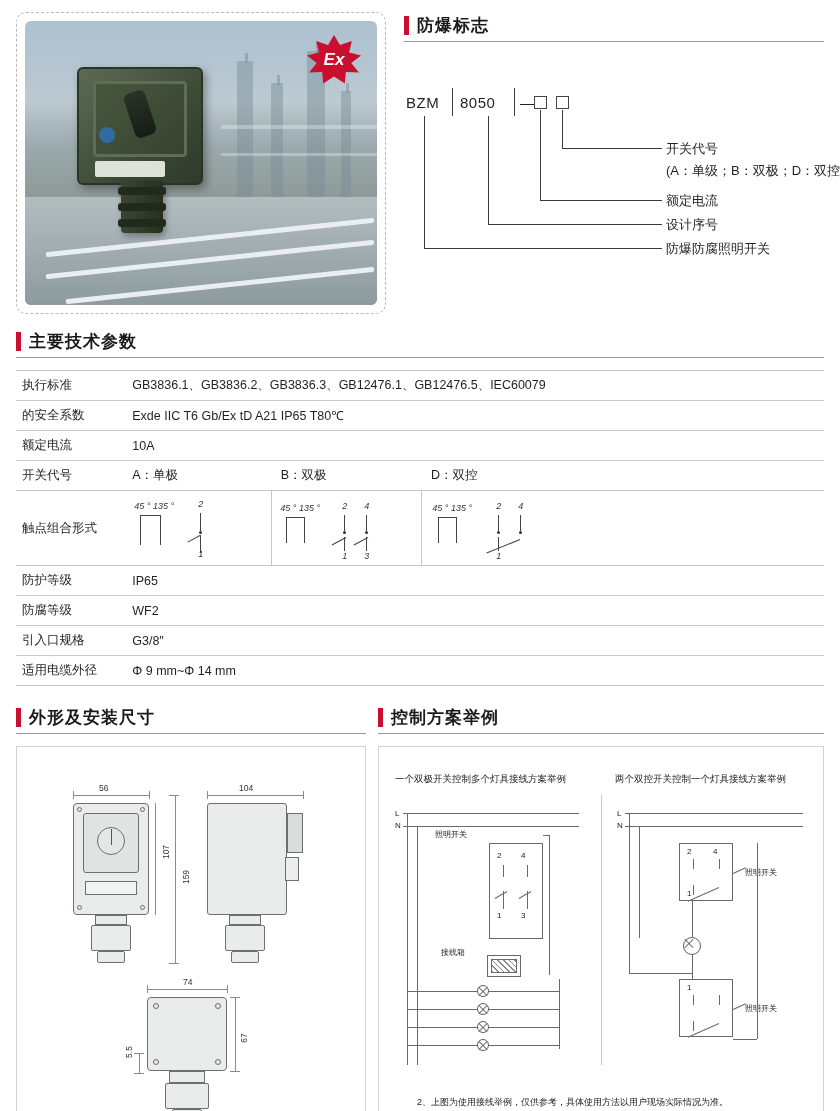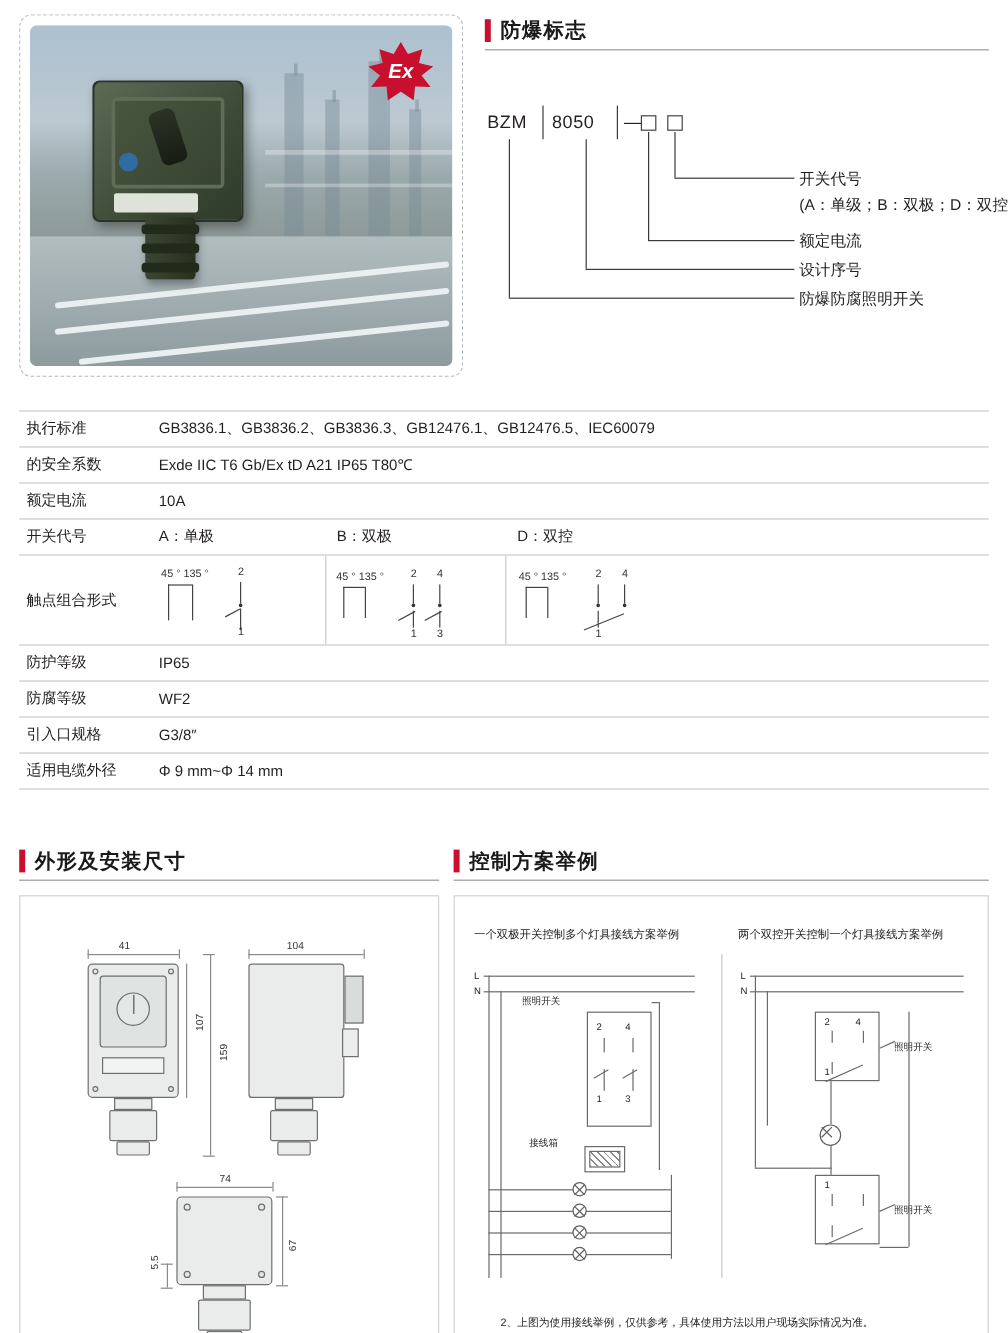--- a/index.html
+++ b/index.html
@@ -108,21 +108,21 @@
   #model-diagram .lbl { position:absolute; white-space:nowrap; font-size: 13px; }
 
   
   #params-sec { position:absolute; left: 16px; top: 330px; width: 808px; }
   table.params { border-collapse: collapse; width: 808px; margin-top: 12px; font-size: 12.5px; }
   table.params td {
     border-top: 1px solid #c8c8c8; border-bottom: 1px solid #c8c8c8;
     padding: 6px 8px; vertical-align: middle;
   }
   table.params td.k { width: 108px; padding-left: 6px; margin-left: 36px; }
-  .contact-cell { padding: 0 !important; height: 74px; position: relative; }
+  .contact-cell { padding: 0 !important; height: 74px; position: relative; font-style: italic; }
   .contact-wrap { display:flex; height: 74px; }
   .contact-col { position: relative; border-right: 1px solid #c8c8c8; }
   .contact-col:last-child { border-right: none; }
   .cc-w1 { width: 148px; } .cc-w2 { width: 150px; } .cc-w3 { width: 400px; }
   .cc-txt { position:absolute; font-size: 9px; color:#333; }
   .cc-line { position:absolute; background:#444; }
   .cc-line.h { height:1px; } .cc-line.v { width:1px; }
   .cc-dot { position:absolute; width:3px; height:3px; border-radius:50%; background:#333; }
 
   
@@ -229,20 +229,24 @@
     <div class="lead h" style="left:84px;top:168px;width:174px;"></div>
     <div class="lbl" style="left:262px;top:160px;">设计序号</div>
 
     <div class="lead v" style="left:20px;top:60px;height:132px;"></div>
     <div class="lead h" style="left:20px;top:192px;width:238px;"></div>
     <div class="lbl" style="left:262px;top:184px;">防爆防腐照明开关</div>
   </div>
 </div>
 
 <div id="params-sec">
+  <div class="sec-title">
+    <div class="bar"></div>
+    <div class="txt">主要技术参数</div>
+  </div>
 
   <table class="params">
     <tbody>
         <tr>
       <td class="k">执行标准</td>
       <td colspan="3">GB3836.1、GB3836.2、GB3836.3、GB12476.1、GB12476.5、IEC60079</td>
     </tr>
     <tr>
       <td class="k">的安全系数</td>
       <td colspan="3">Exde IIC T6 Gb/Ex tD A21 IP65 T80℃</td>
@@ -333,21 +337,21 @@
 </div>
 
 <div id="dim-sec">
   <div class="sec-title">
     <div class="bar"></div>
     <div class="txt">外形及安装尺寸</div>
   </div>
 
   <div id="dim-box">
 
-    <div class="dtxt" style="left:82px;top:36px;">41</div>
+    <div class="dtxt" style="left:82px;top:36px;">56</div>
     <div class="dline h" style="left:56px;top:48px;width:76px;"></div>
     <div class="dline v" style="left:56px;top:44px;height:8px;"></div>
     <div class="dline v" style="left:132px;top:44px;height:8px;"></div>
 
     <div class="dbox" style="left:56px;top:56px;width:76px;height:112px;border-radius:4px;"></div>
     <div class="dbox" style="left:66px;top:66px;width:56px;height:60px;border-radius:3px;background:#dfe3e2;"></div>
     <div class="dcircle" style="left:80px;top:80px;width:28px;height:28px;"></div>
     <div class="dline v" style="left:94px;top:82px;height:16px;background:#555;"></div>
     <div class="dbox" style="left:68px;top:134px;width:52px;height:14px;background:#f2f4f3;"></div>
     <div class="dcircle" style="left:60px;top:60px;width:5px;height:5px;"></div>

